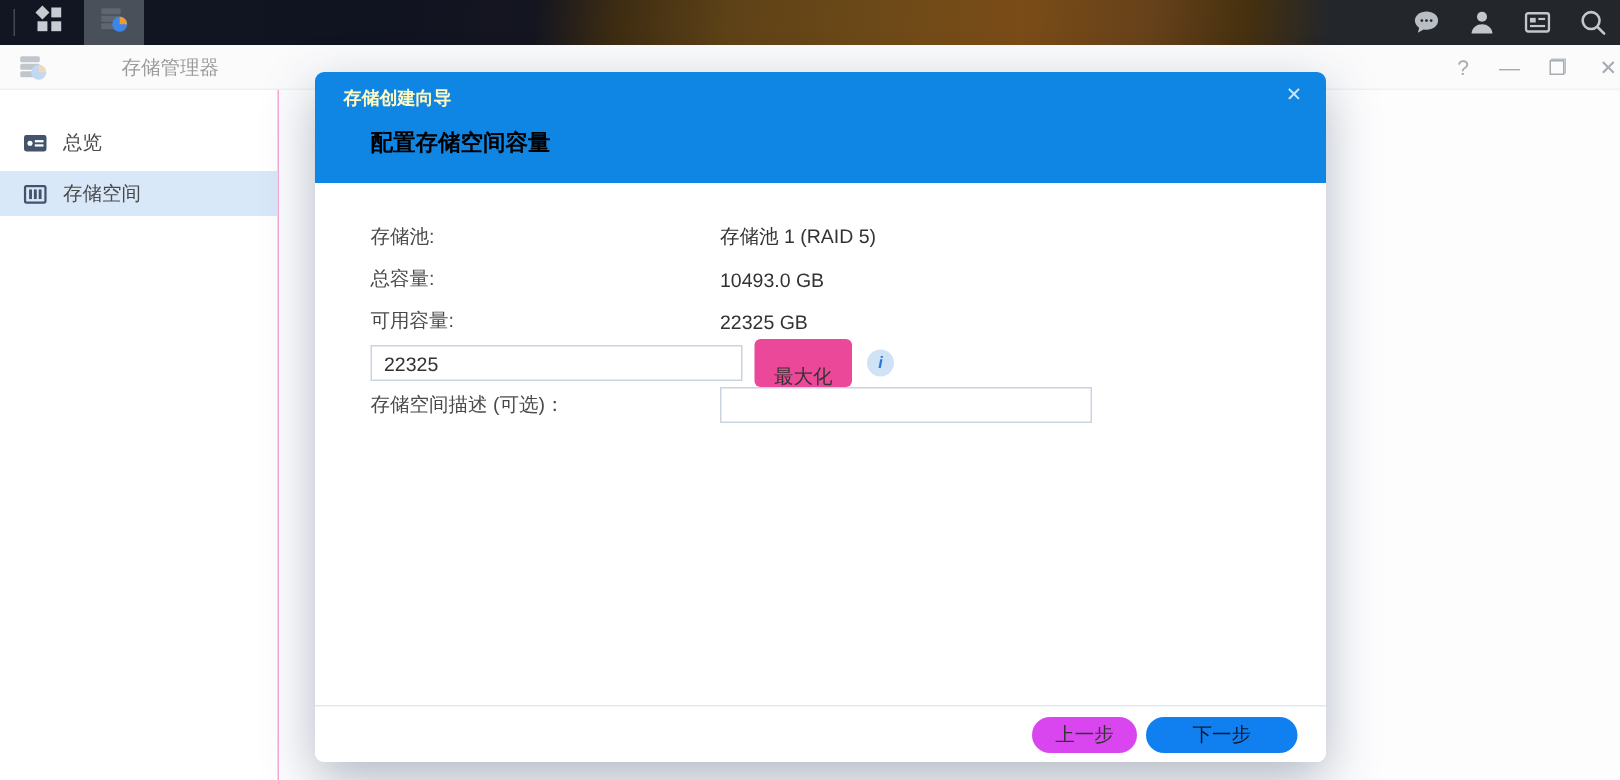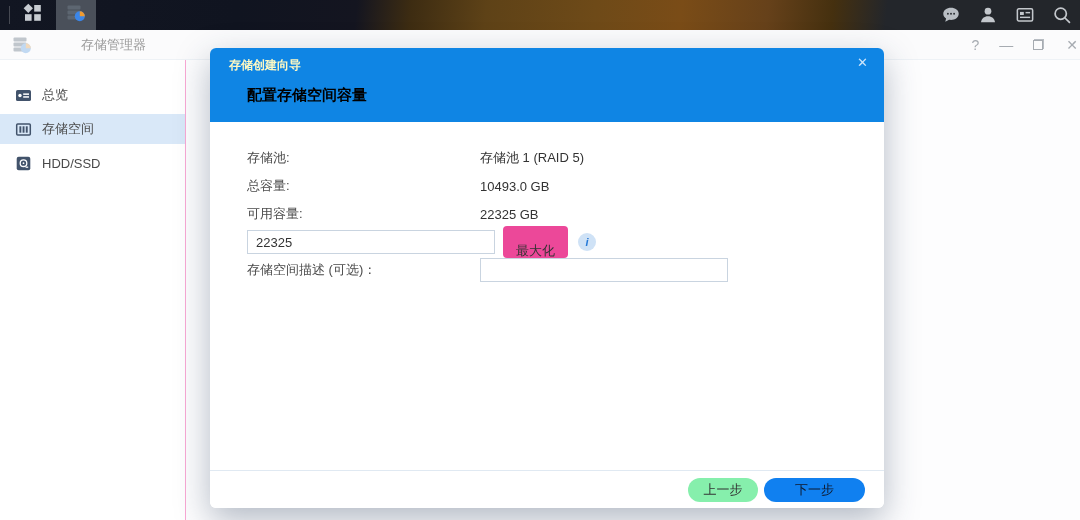--- a/index.html
+++ b/index.html
@@ -93,21 +93,21 @@
     cursor:pointer;
   }
 
   .dlg-footer {
     position:absolute; left:0; right:0; bottom:0; height:38px;
     border-top:1px solid #e0e9f2;
     display:flex; align-items:center; justify-content:flex-end;
     gap:6px; padding-right:19px; background:#fff;
   }
   .btn { height:24px; border:none; border-radius:12px; font-size:13px; cursor:pointer; font-family:"Liberation Sans", sans-serif; }
-  .btn-back { width:70px; background:#86efac; color:#333; }
+  .btn-back { width:70px; background:#d946ef; color:#333; }
   .btn-next { width:101px; background:#1080f0; color:#0f172a; }
 </style>
 </head>
 <body>
 
 <div class="taskbar">
   <div class="tb-divider"></div>
 
   <div class="tb-btn">
     <span>
@@ -207,31 +207,20 @@
         <svg width="17" height="17" viewBox="0 0 17 17">
           <rect x="1.7" y="3" width="13.6" height="11" rx="1" fill="none" stroke="#42536b" stroke-width="1.5"></rect>
           <rect x="4.4" y="5.3" width="1.9" height="6.4" fill="#42536b"></rect>
           <rect x="7.6" y="5.3" width="1.9" height="6.4" fill="#42536b"></rect>
           <rect x="10.8" y="5.3" width="1.9" height="6.4" fill="#42536b"></rect>
         </svg>
       </span>
       <span>存储空间</span>
     </div>
 
-    <div class="side-item">
-      <span class="ico">
-        <svg width="17" height="17" viewBox="0 0 17 17">
-          <rect x="1.7" y="1.7" width="13.6" height="13.6" rx="2" fill="#42536b"></rect>
-          <circle cx="8.5" cy="8.2" r="3.3" fill="none" stroke="#fff" stroke-width="1.3"></circle>
-          <circle cx="8.5" cy="8.2" r="0.9" fill="#fff"></circle>
-          <rect x="10.6" y="11.6" width="2.6" height="1.2" fill="#fff"></rect>
-        </svg>
-      </span>
-      <span>HDD/SSD</span>
-    </div>
 
   </div>
   <div class="main-area"></div>
 </div>
 
 <div class="dialog">
   <div class="dlg-header">
     <span class="dlg-wizard-title">存储创建向导</span>
     <span class="dlg-close">✕</span>
     <span class="dlg-step-title">配置存储空间容量</span>

